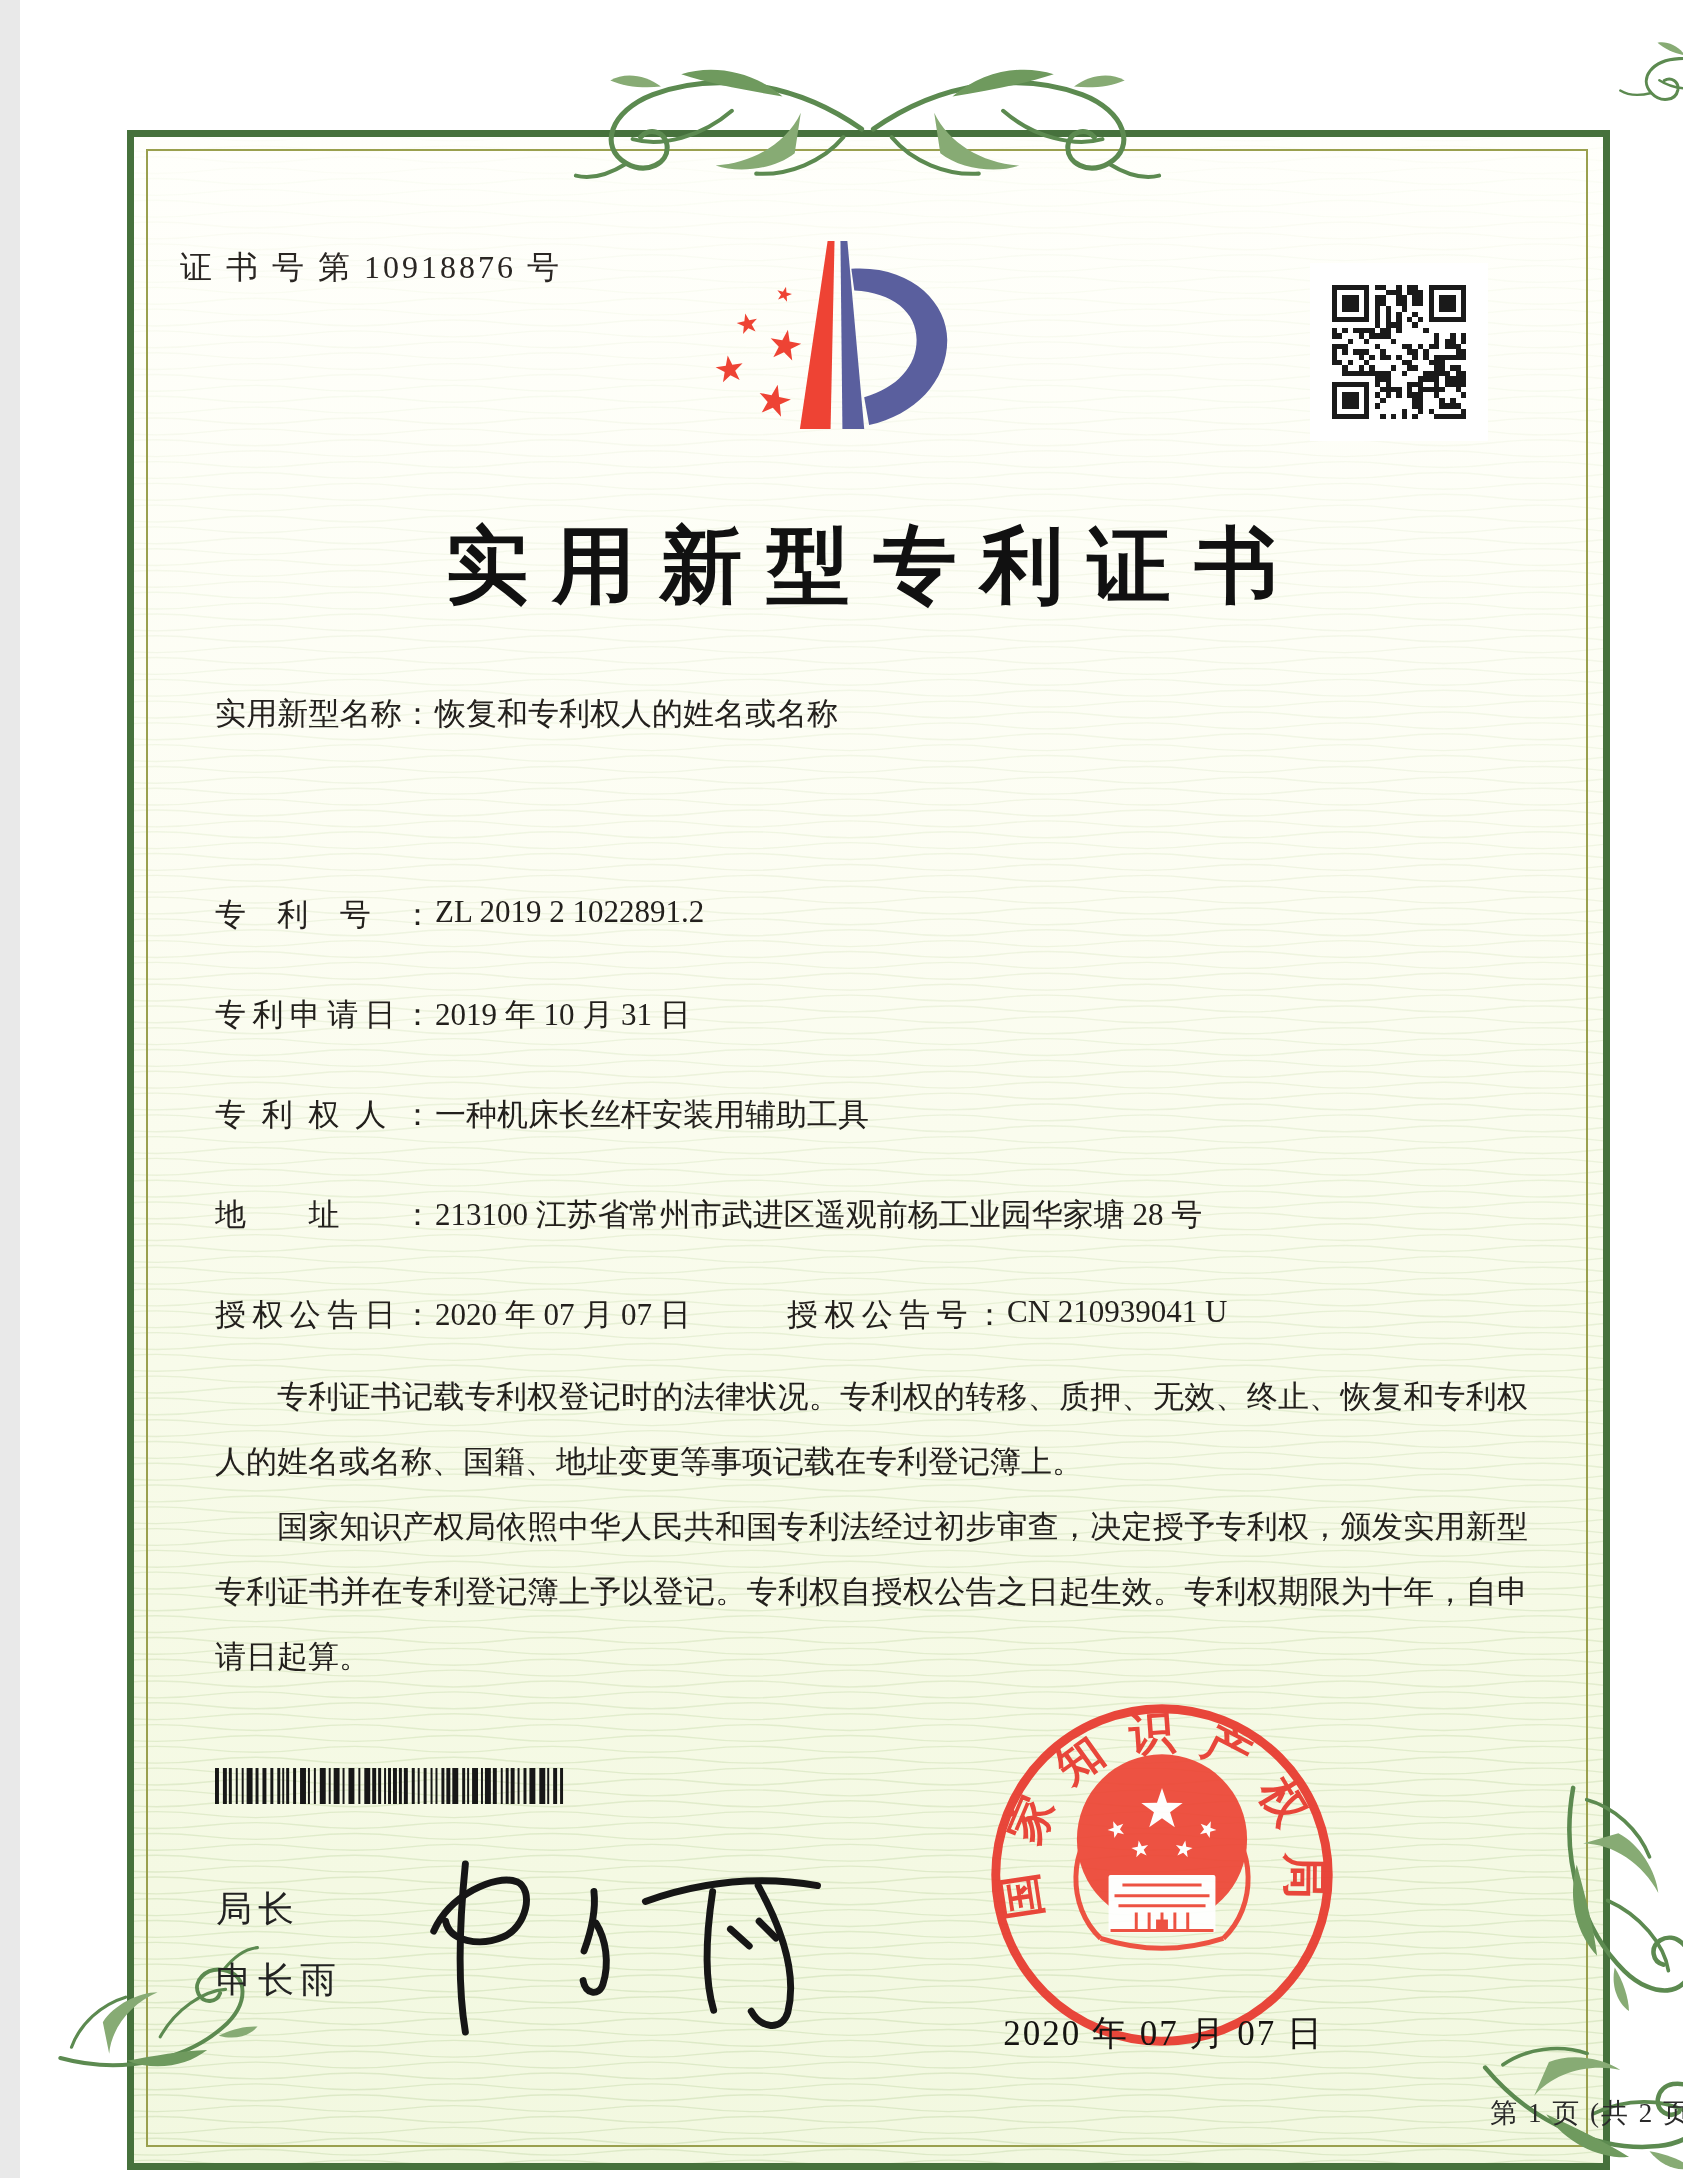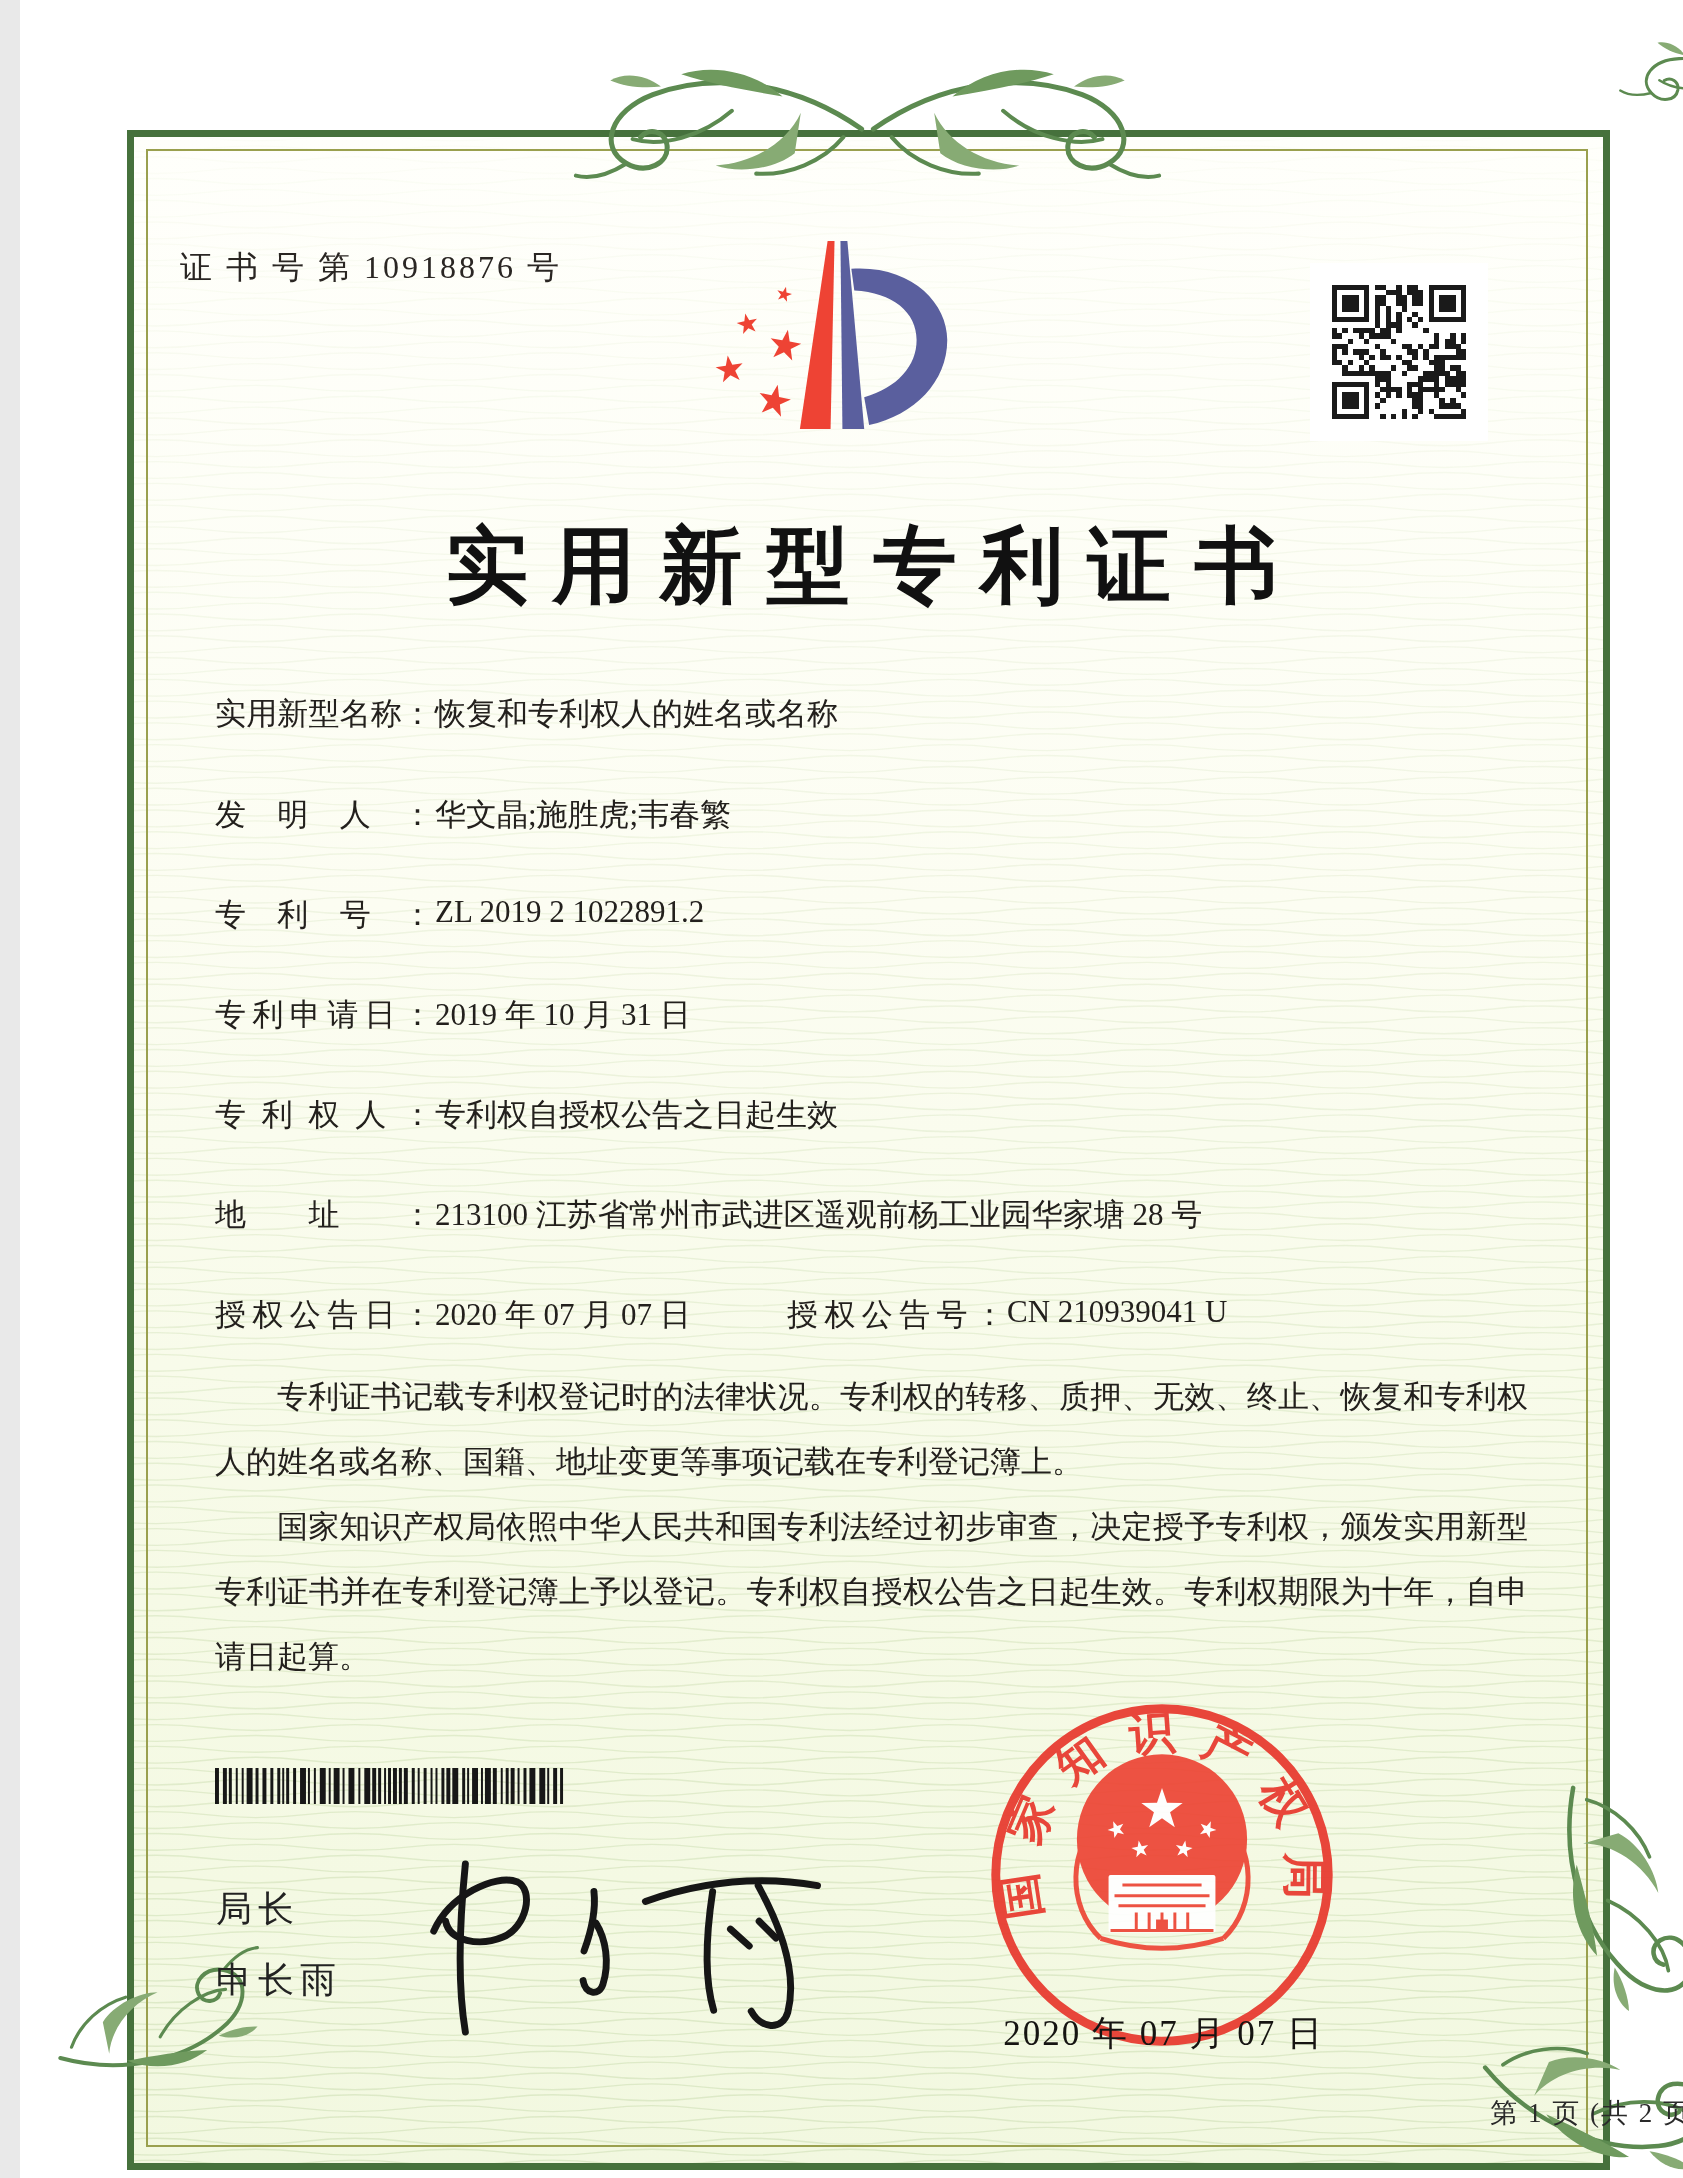--- a/index.html
+++ b/index.html
@@ -599,31 +599,28 @@
       <rect x="26" y="28" width="1" height="1" fill="#1a1a1a"></rect>
       <rect x="27" y="28" width="1" height="1" fill="#1a1a1a"></rect>
       <rect x="28" y="28" width="1" height="1" fill="#1a1a1a"></rect>
     </svg>
 
   <div class="title">实用新型专利证书</div>
 
   <div class="frow" style="top:693px">
     <span class="flabel">实用新型名称：</span><span class="fvalue">恢复和专利权人的姓名或名称</span>
   </div>
-  <div class="frow" style="top:794px">
-    <span class="flabel">发明人：</span><span class="fvalue">华文晶;施胜虎;韦春繁</span>
-  </div>
   <div class="frow" style="top:894px">
     <span class="flabel">专利号：</span><span class="fvalue">ZL 2019 2 1022891.2</span>
   </div>
   <div class="frow" style="top:994px">
     <span class="flabel">专利申请日：</span><span class="fvalue">2019 年 10 月 31 日</span>
   </div>
   <div class="frow" style="top:1094px">
-    <span class="flabel">专利权人：</span><span class="fvalue">专利权自授权公告之日起生效</span>
+    <span class="flabel">专利权人：</span><span class="fvalue">一种机床长丝杆安装用辅助工具</span>
   </div>
   <div class="frow" style="top:1194px">
     <span class="flabel">地址：</span><span class="fvalue">213100 江苏省常州市武进区遥观前杨工业园华家塘 28 号</span>
   </div>
   <div class="frow" style="top:1294px">
     <span class="flabel">授权公告日：</span><span class="fvalue">2020 年 07 月 07 日</span>
     <span class="grant2"><span class="flabel">授权公告号：</span><span class="fvalue">CN 210939041 U</span></span>
   </div>
 
   <div class="body-text">

